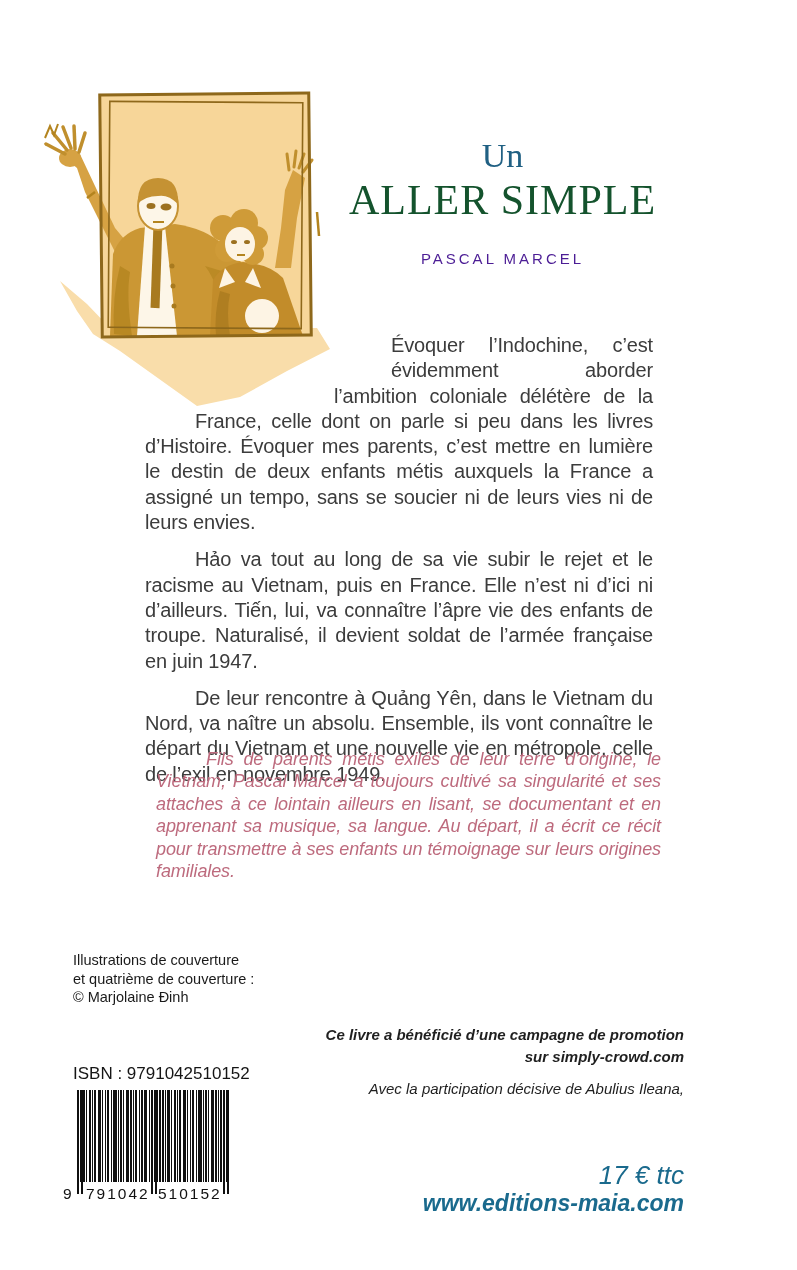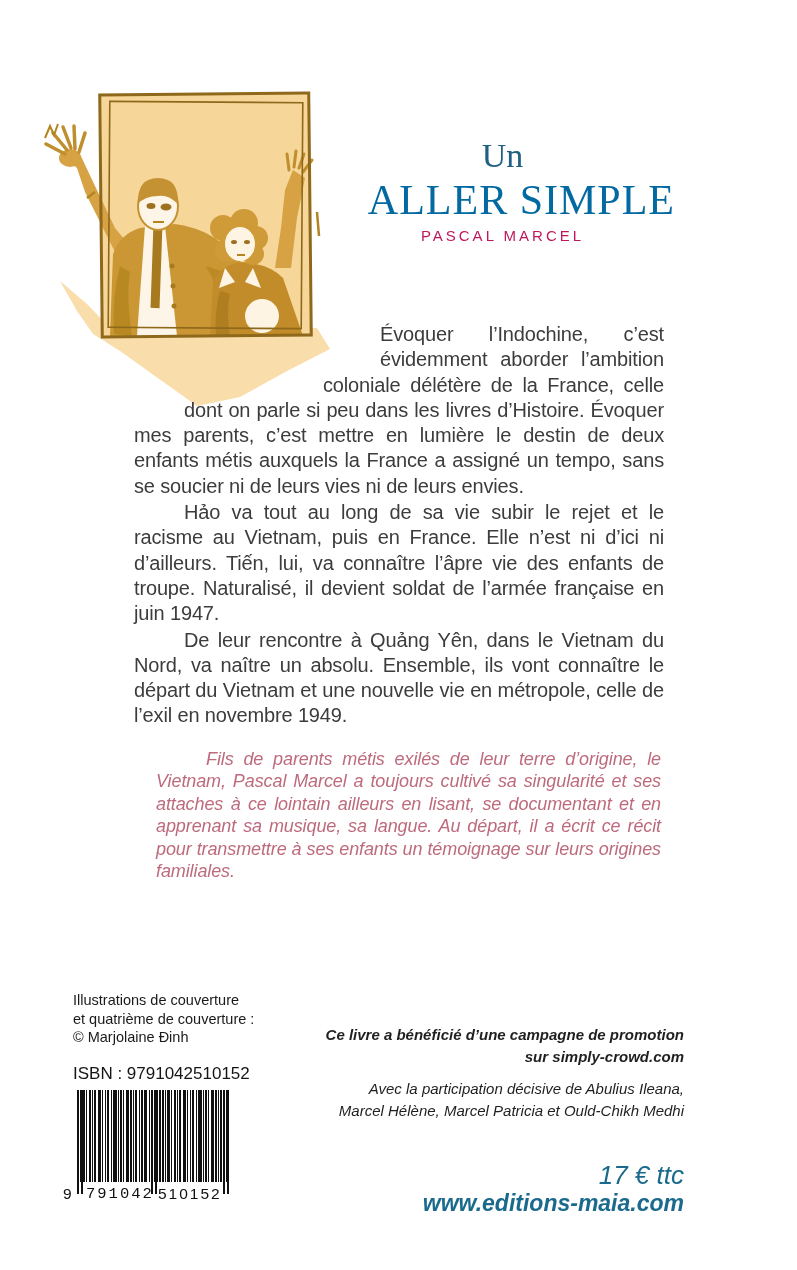--- a/index.html
+++ b/index.html
@@ -5,40 +5,40 @@
   html,body{margin:0;padding:0;background:#ffffff;}
   .page{
     position:relative;width:733px;height:1270px;background:#ffffff;overflow:hidden;
     font-family:"Liberation Sans","DejaVu Sans",sans-serif;color:#3c3c3c;
   }
   
   .illustration{position:absolute;left:25px;top:66px;width:330px;height:345px;}
   
   .title-block{position:absolute;left:330px;top:136px;width:345px;text-align:center;}
   .title-un{font-family:"Liberation Serif","DejaVu Serif",serif;font-size:34px;line-height:40px;color:#206083;}
-  .title-main{font-family:"Liberation Serif","DejaVu Serif",serif;font-size:42px;line-height:48px;letter-spacing:1px;color:#0369a1;text-align:right;}
-  .author{margin-top:3px;font-size:15px;letter-spacing:3px;color:#be185d;font-weight:400;}
+  .title-main{font-family:"Liberation Serif","DejaVu Serif",serif;font-size:42px;line-height:48px;letter-spacing:1px;color:#14532d;}
+  .author{margin-top:26px;font-size:15px;letter-spacing:3px;color:#4c1d95;font-weight:400;}
   
   .synopsis{position:absolute;left:133px;top:321px;width:532px;font-size:20px;line-height:25.3px;
     text-align:justify;letter-spacing:-0.15px;color:#3c3c3c;}
-  .synopsis p{margin:1px;}
+  .synopsis p{margin:12px;}
   .synopsis p.indent{text-indent:50px;}
   .wrapf{float:left;clear:left;}
   
   .author-note{position:absolute;left:156px;top:748px;width:505px;font-size:18px;font-style:italic;
     line-height:22.4px;text-align:justify;text-indent:50px;color:#bd6a7d;letter-spacing:-0.1px;}
   
-  .credits{position:absolute;left:73px;top:951px;font-size:14.5px;line-height:18.6px;color:#1a1a1a;margin-top:40px;}
+  .credits{position:absolute;left:73px;top:951px;font-size:14.5px;line-height:18.6px;color:#1a1a1a;}
   
   .isbn-label{position:absolute;left:73px;top:1064px;font-size:17px;color:#151515;}
   .barcode{position:absolute;left:62px;top:1090px;width:168px;height:122px;}
   .barcode svg{position:absolute;left:0;top:0;}
   .bc-digits span{position:absolute;font-size:15.5px;color:#111;background:#fff;line-height:16px;}
   .bc-d1{left:1px;top:96px;}
-  .bc-g1{left:24px;top:96px;width:63px;text-align:center;letter-spacing:2px;font-family:Liberation Mono, monospace;}
+  .bc-g1{left:24px;top:96px;width:63px;text-align:center;letter-spacing:2px;}
   .bc-g2{left:96px;top:96px;width:63px;text-align:center;letter-spacing:2px;}
   
   .promo{position:absolute;right:49px;top:1024px;width:470px;text-align:right;font-style:italic;
     font-size:15px;line-height:21.5px;color:#1f1f1f;}
   .promo .campaign{font-weight:bold;}
   .promo .gap{height:11px;}
   .promo b{font-weight:normal;}
   
   .footer-teal{position:absolute;right:49px;top:1161px;text-align:right;color:#1a6a8d;font-style:italic;}
   .price{font-size:26px;font-weight:normal;line-height:28px;}
@@ -150,21 +150,20 @@
       <span class="bc-g1">791042</span>
       <span class="bc-g2">510152</span>
     </div>
   </div>
 
   <div class="promo">
     <div class="campaign">Ce livre a bénéficié d’une campagne de promotion</div>
     <div class="campaign">sur simply-crowd.com</div>
     <div class="gap"></div>
     <div><span>Avec la participation décisive de </span><b>Abulius Ileana,</b></div>
-    <div><b>Marcel Hélène, Marcel Patricia et Ould-Chikh Medhi</b></div>
   </div>
 
   <div class="footer-teal">
     <div class="price">17 € ttc</div>
     <div class="website">www.editions-maia.com</div>
   </div>
 
 </div>
 
 </body></html>

